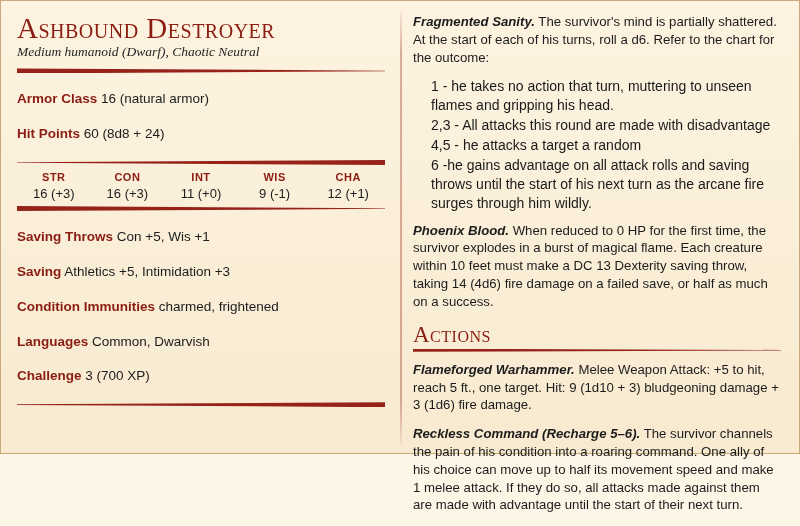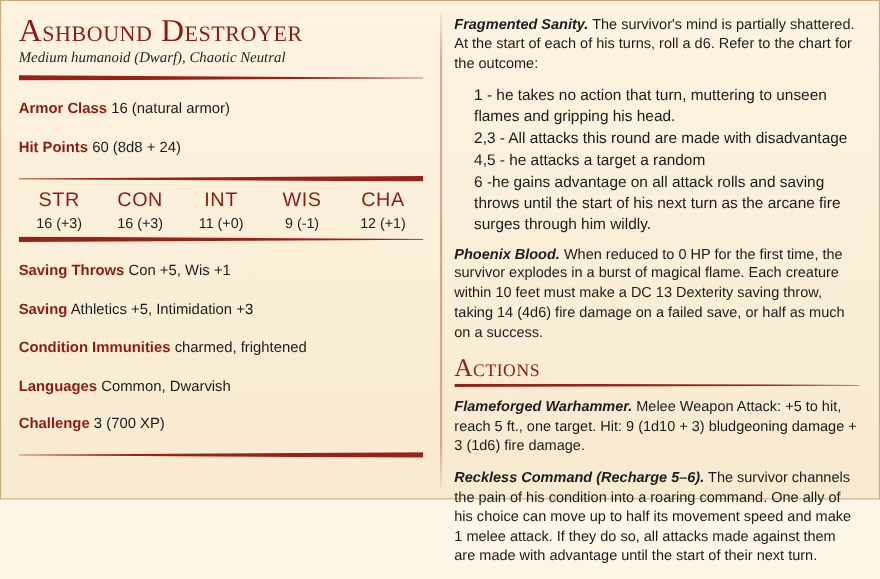--- a/index.html
+++ b/index.html
@@ -92,22 +92,22 @@
     display: flex;
     justify-content: space-between;
     text-align: center;
     margin: 3px 0 2px 0;
   }
   .ability {
     flex: 1 1 0;
   }
   .ability .ab-name {
     color: #8a1c11;
-    font-weight: normal;
-    font-size: 18px;
+    font-weight: bold;
+    font-size: 11px;
     letter-spacing: 0.5px;
   }
   .ability .ab-val {
     font-size: 13px;
     color: #1c1c1c;
     margin-top: 3px;
   }
 
   
   .trait {

